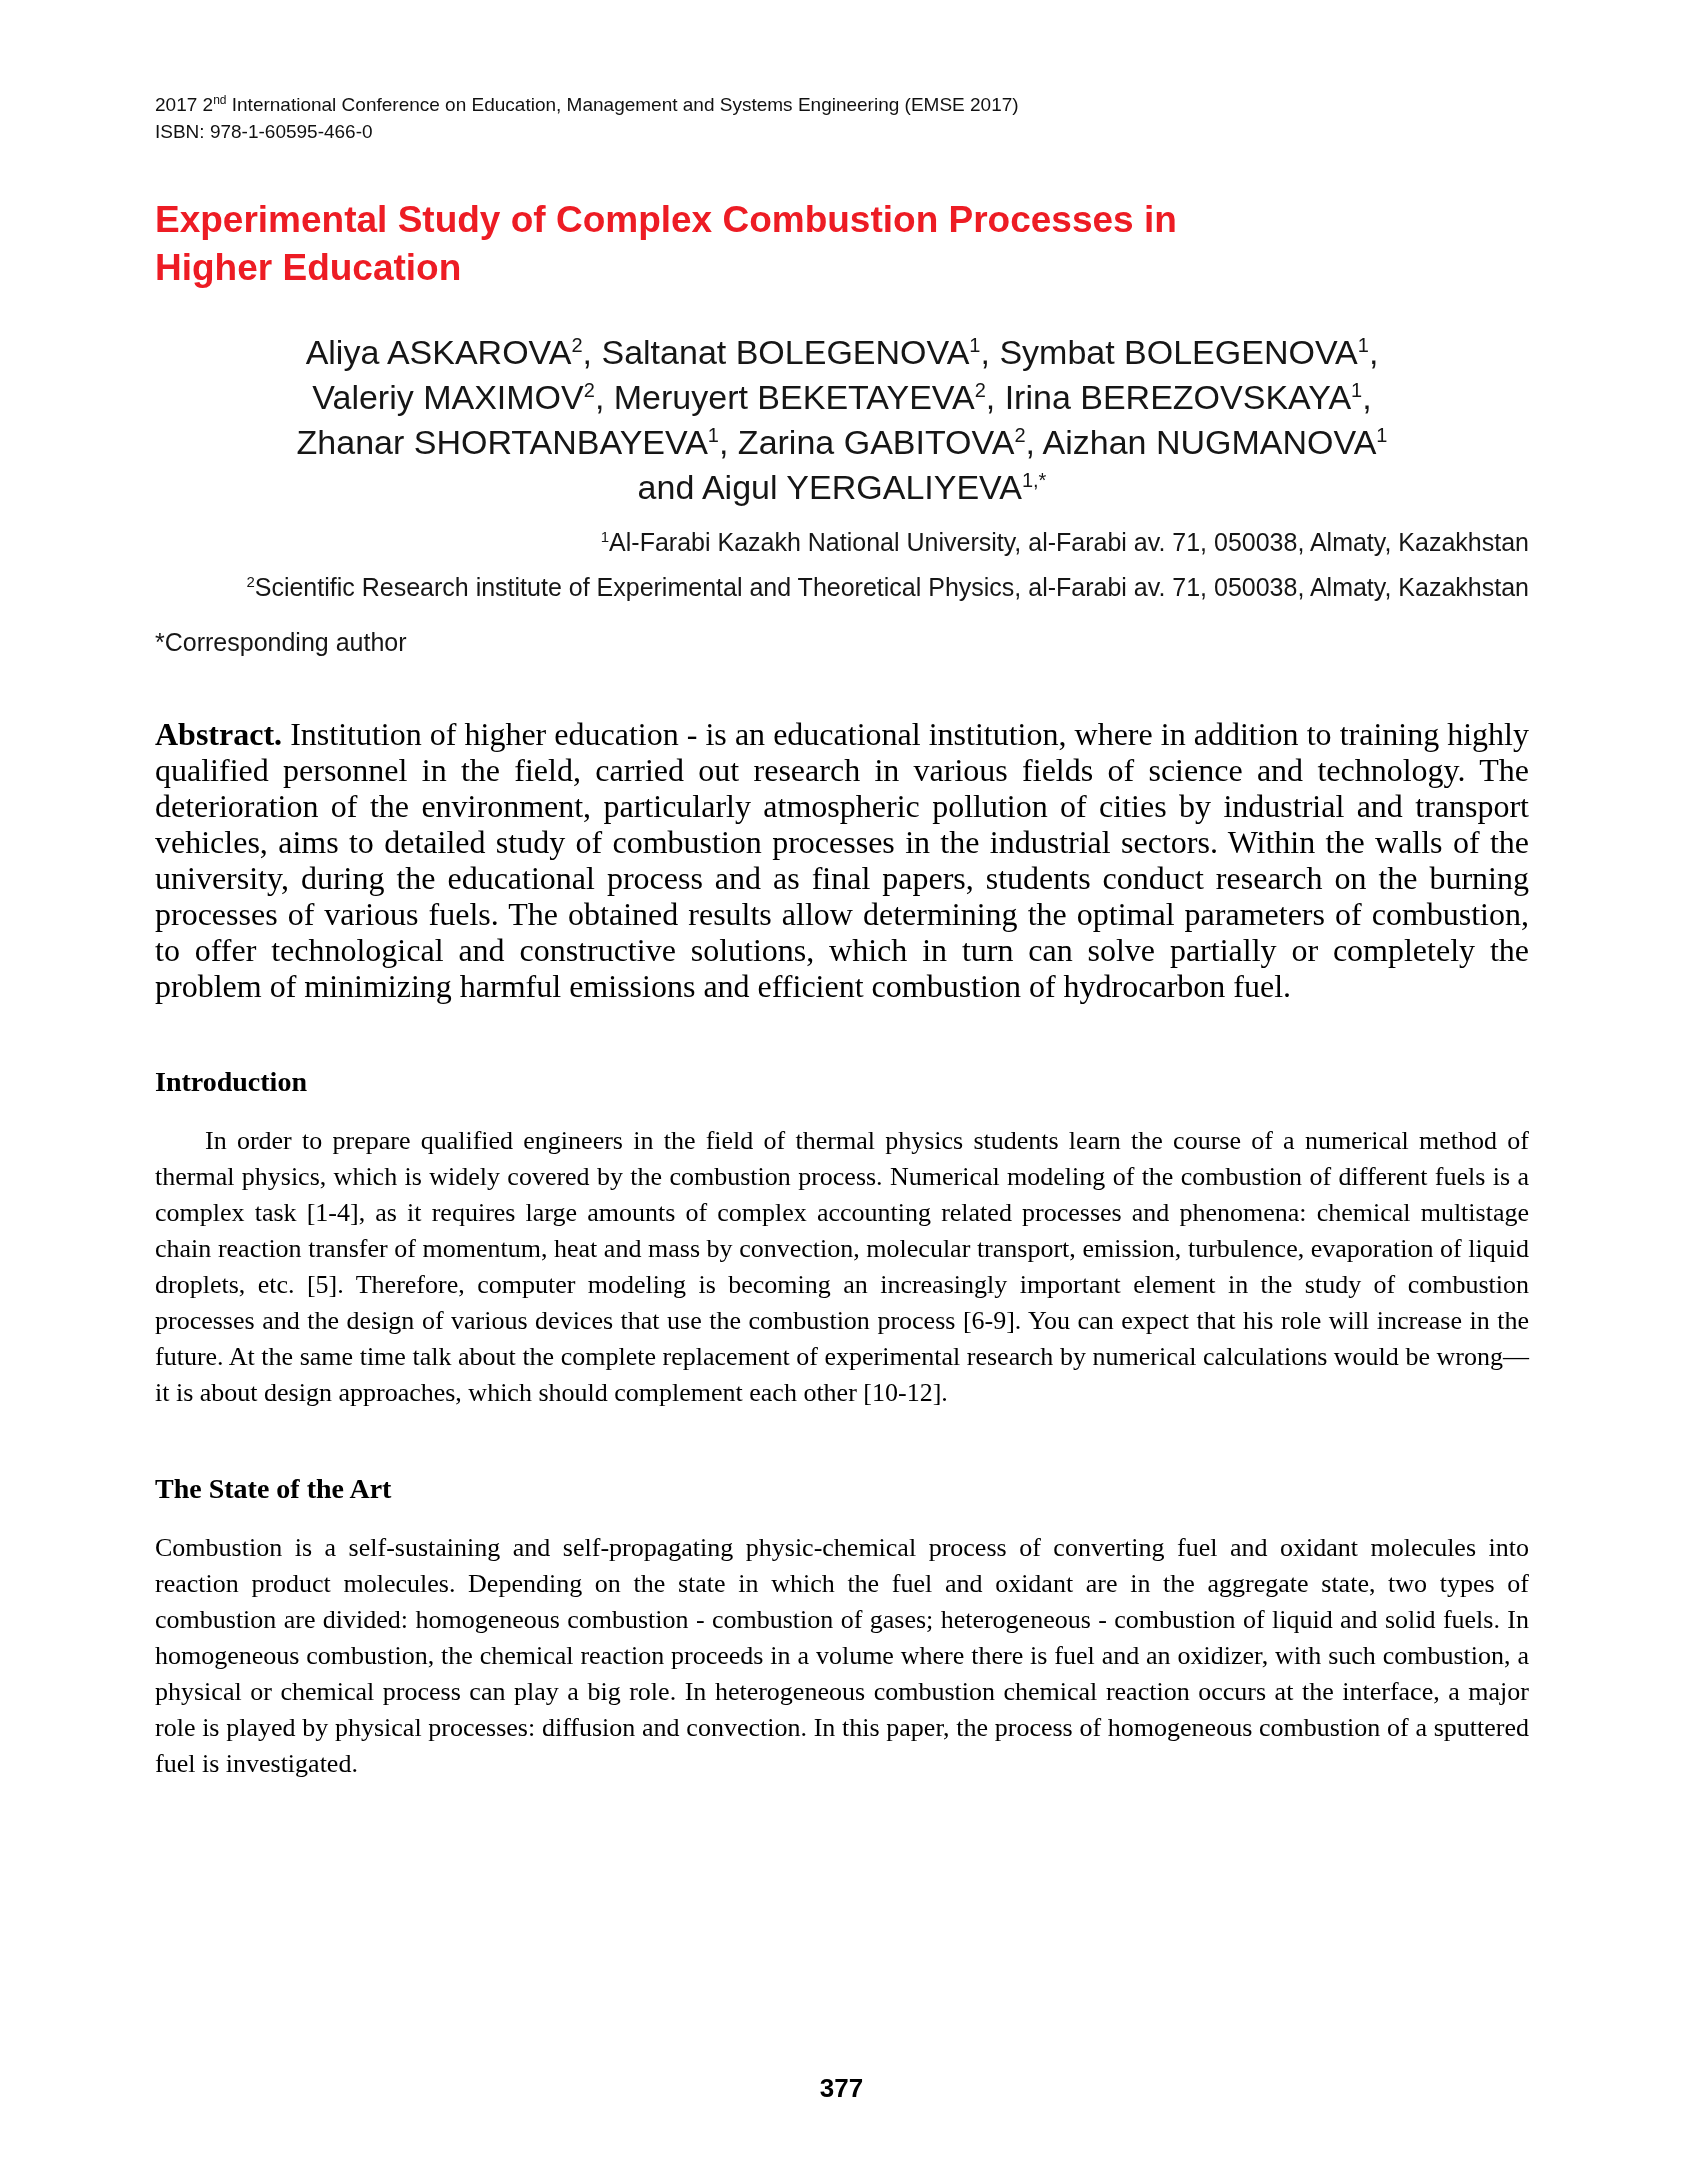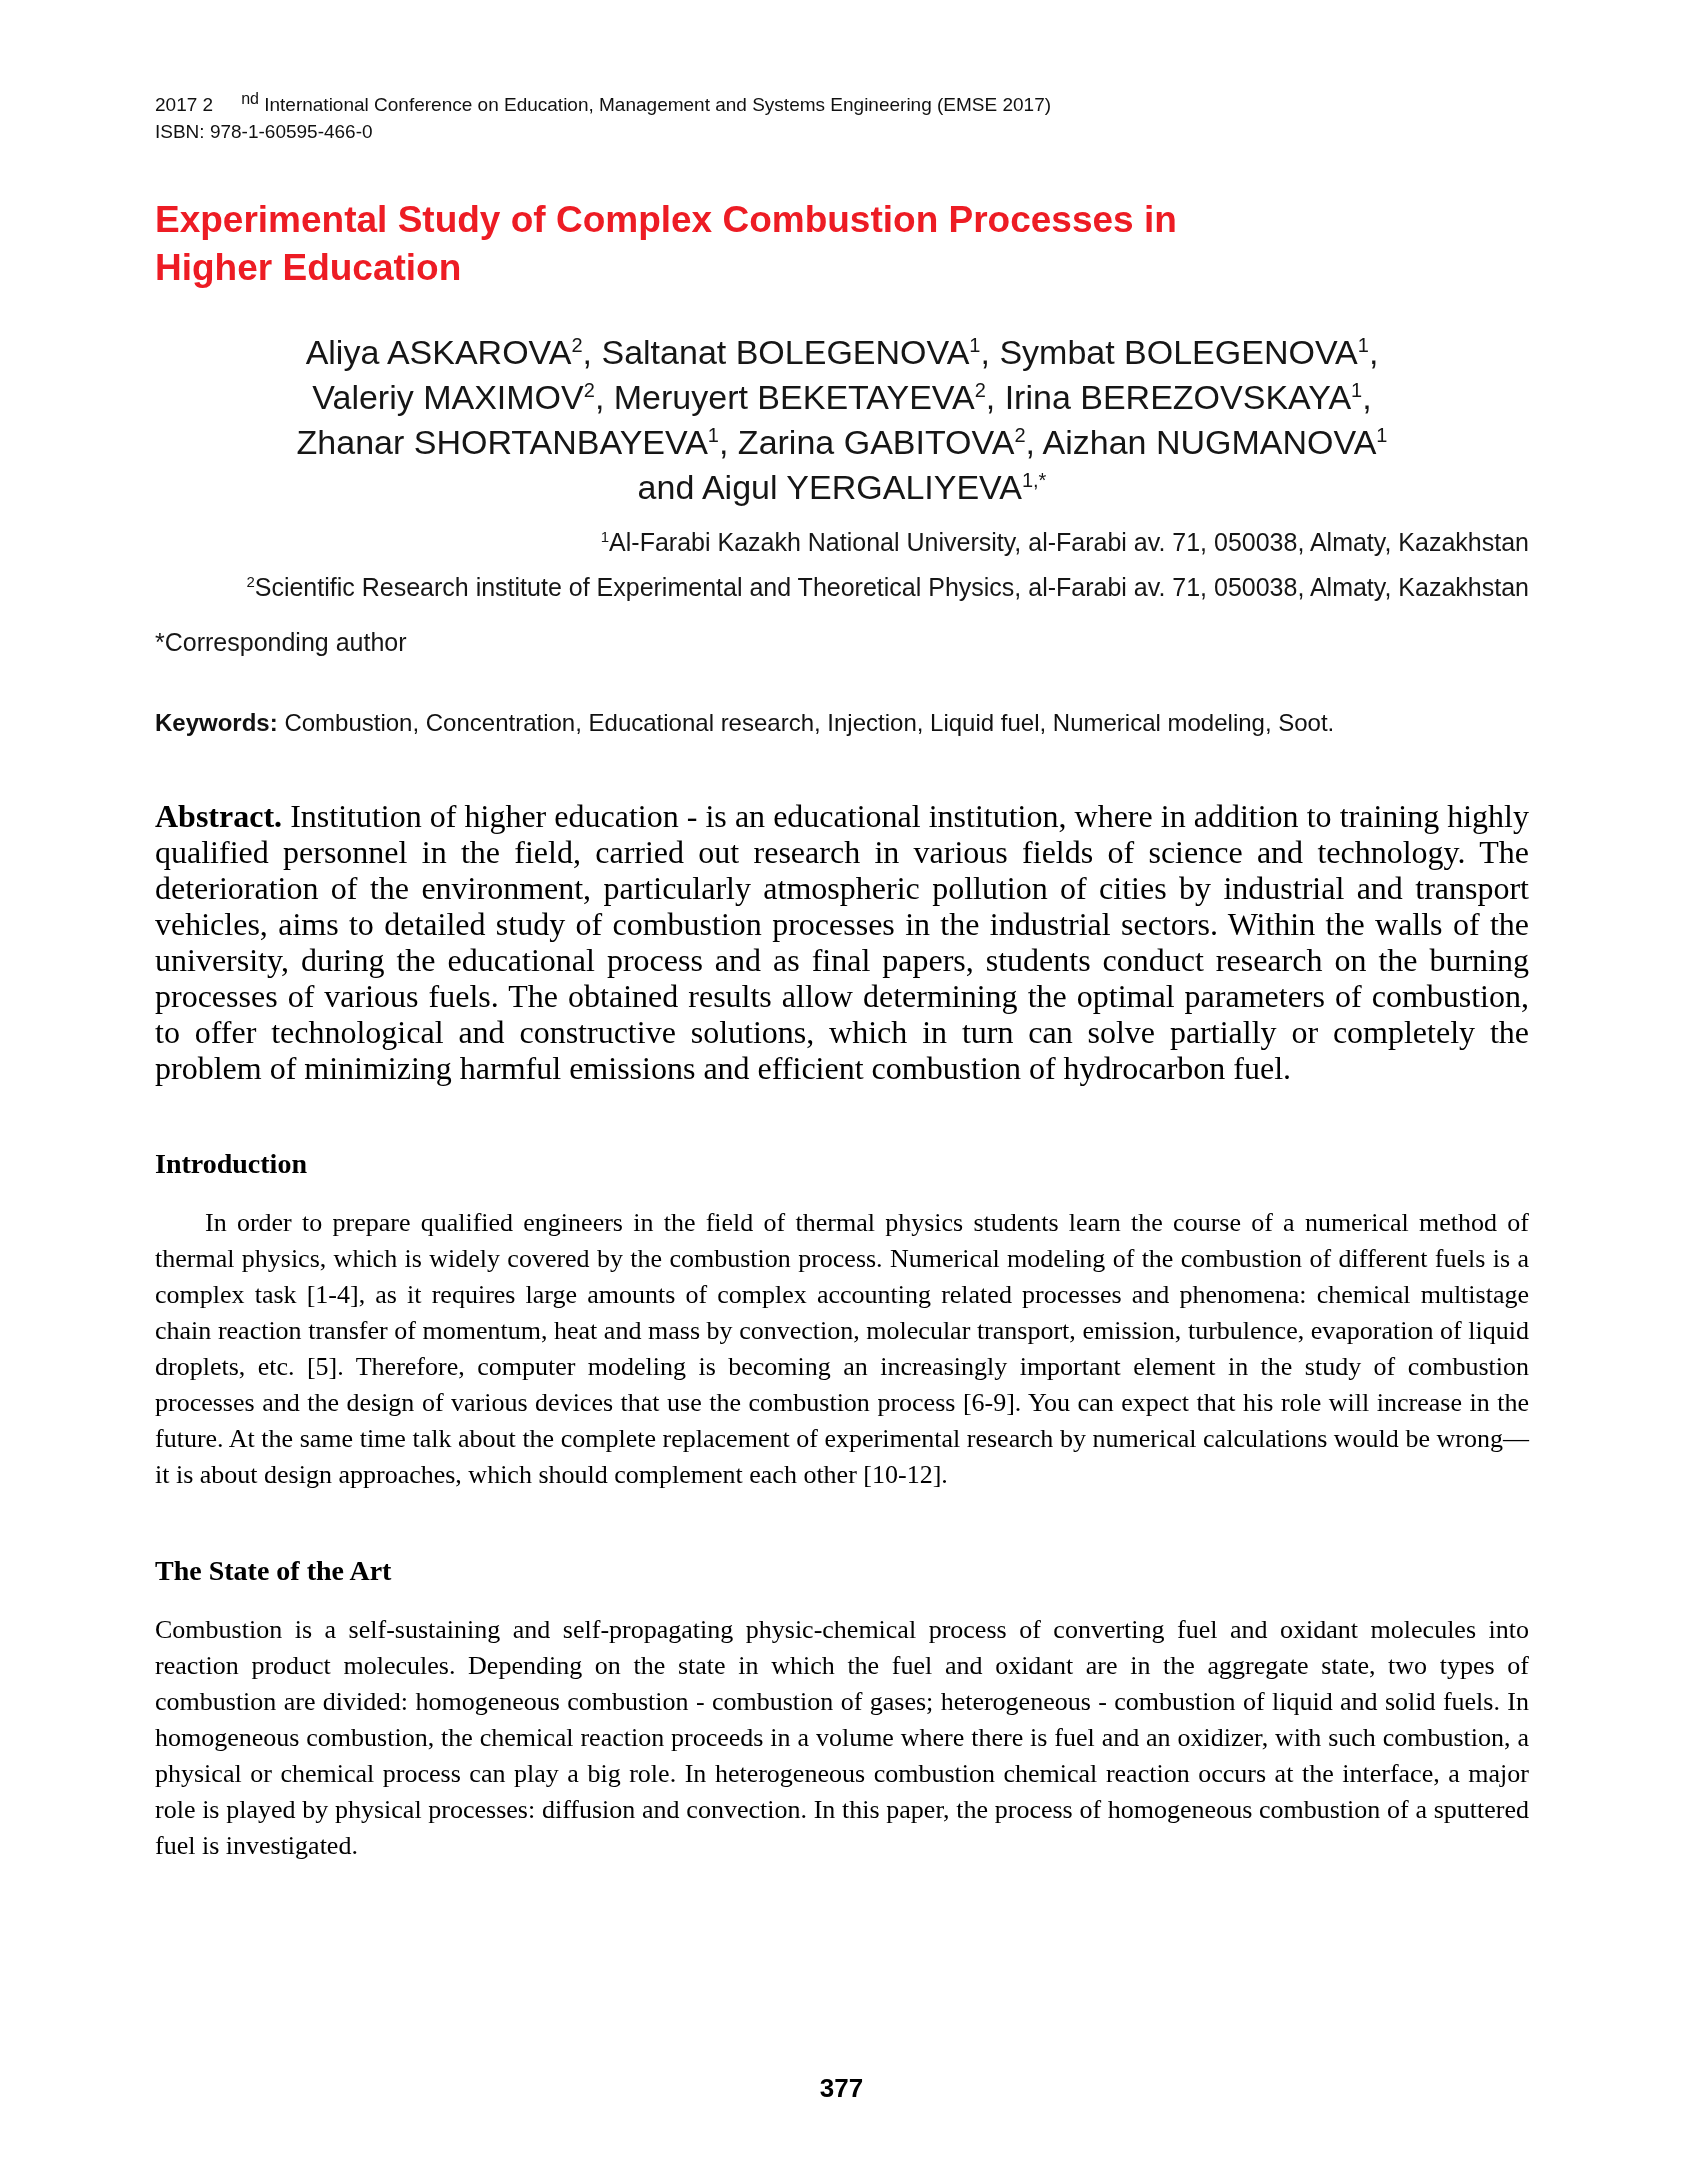--- a/index.html
+++ b/index.html
@@ -18,23 +18,22 @@
     color: #000000;
   }
   
   .conf-header {
     font-family: "Liberation Sans", sans-serif;
     font-size: 19px;
     line-height: 27px;
     color: #111111;
   }
   .conf-header sup {
-    font-size: 16px;
+    font-size: 12px;
     line-height: 0;
-    margin-left: 28px;
   }
   
   .paper-title {
     margin-top: 51px;
     text-align: left;
     font-family: "Liberation Sans", sans-serif;
     font-weight: bold;
     font-size: 37px;
     line-height: 48px;
   }
@@ -148,24 +147,20 @@
       <div>and Aigul YERGALIYEVA<sup>1,*</sup></div>
     </div>
 
   <div class="affiliations">
       <div class="affiliation"><sup>1</sup>Al-Farabi Kazakh National University, al-Farabi av. 71, 050038, Almaty, Kazakhstan</div>
       <div class="affiliation"><sup>2</sup>Scientific Research institute of Experimental and Theoretical Physics, al-Farabi av. 71, 050038, Almaty, Kazakhstan</div>
     </div>
 
   <div class="corresponding">*Corresponding author</div>
 
-  <div class="keywords">
-    <span class="kw-label">Keywords:</span>
-    <span>Combustion, Concentration, Educational research, Injection, Liquid fuel, Numerical modeling, Soot.</span>
-  </div>
 
   <div class="abstract">
     <span class="abs-label">Abstract.</span>
     <span>Institution of higher education - is an educational institution, where in addition to training highly qualified personnel in the field, carried out research in various fields of science and technology. The deterioration of the environment, particularly atmospheric pollution of cities by industrial and transport vehicles, aims to detailed study of combustion processes in the industrial sectors. Within the walls of the university, during the educational process and as final papers, students conduct research on the burning processes of various fuels. The obtained results allow determining the optimal parameters of combustion, to offer technological and constructive solutions, which in turn can solve partially or completely the problem of minimizing harmful emissions and efficient combustion of hydrocarbon fuel.</span>
   </div>
 
   <div id="sections">
       <div class="section-heading">Introduction</div>
       <div class="body-paragraph indent">In order to prepare qualified engineers in the field of thermal physics students learn the course of a numerical method of thermal physics, which is widely covered by the combustion process. Numerical modeling of the combustion of different fuels is a complex task [1-4], as it requires large amounts of complex accounting related processes and phenomena: chemical multistage chain reaction transfer of momentum, heat and mass by convection, molecular transport, emission, turbulence, evaporation of liquid droplets, etc. [5]. Therefore, computer modeling is becoming an increasingly important element in the study of combustion processes and the design of various devices that use the combustion process [6-9]. You can expect that his role will increase in the future. At the same time talk about the complete replacement of experimental research by numerical calculations would be wrong—it is about design approaches, which should complement each other [10-12].</div>
       <div class="section-heading">The State of the Art</div>

